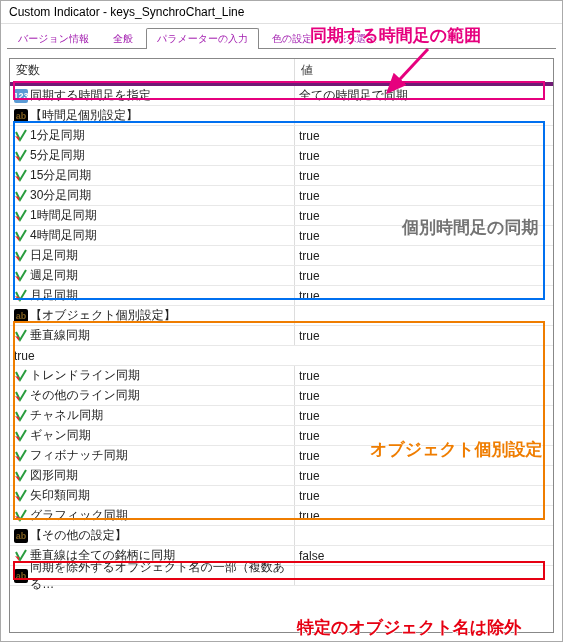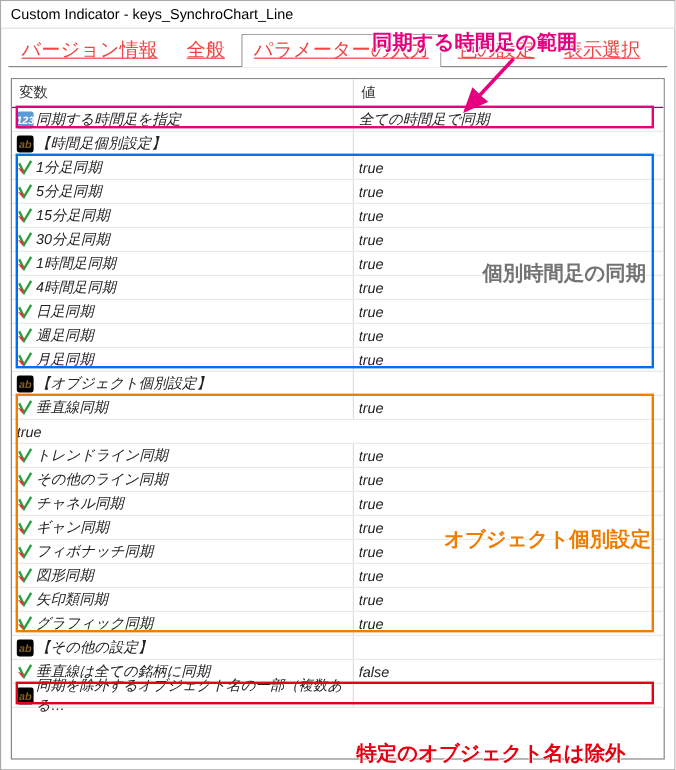--- a/index.html
+++ b/index.html
@@ -28,27 +28,26 @@
     border-bottom: 1px solid #e0e0e0;
   }
   .tabs {
     display: flex;
     gap: 2px;
     padding: 4px 6px 0 6px;
     align-items: flex-end;
   }
   .tab {
     padding: 3px 10px;
-    font-size: 16px;
-    color: #ef4444;
+    font-size: 10px;
+    color: #a21caf;
     border: 1px solid transparent;
     border-bottom: none;
     border-radius: 2px 2px 0 0;
     cursor: pointer;
-    text-decoration: underline;
   }
   .tab.active {
     border-color: #888;
     background: #fff;
     position: relative;
     z-index: 2;
   }
   .tab-line {
     border-top: 1px solid #888;
     margin: 0 6px;
@@ -58,36 +57,35 @@
   .grid-wrap {
     flex: 1;
     margin: 8px;
     border: 1px solid #888;
     overflow: hidden;
     position: relative;
   }
   .header-row {
     display: flex;
     background: #fff;
-    border-bottom: 1px solid #701a75;
+    border-bottom: 4px solid #701a75;
   }
   .header-row .col {
     padding: 3px 6px;
     font-size: 12px;
     color: #333;
   }
   .col1 { width: 285px; border-right: 1px solid #ddd; }
   .col2 { flex: 1; }
   .row {
     display: flex;
     border-bottom: 1px solid #e8e8e8;
     background: #fff;
     height: 20px;
     align-items: center;
-    font-style: italic;
   }
   .row .cell {
     padding: 1px 4px;
     font-size: 12px;
     color: #222;
     display: flex;
     align-items: center;
     gap: 2px;
     height: 100%;
   }

